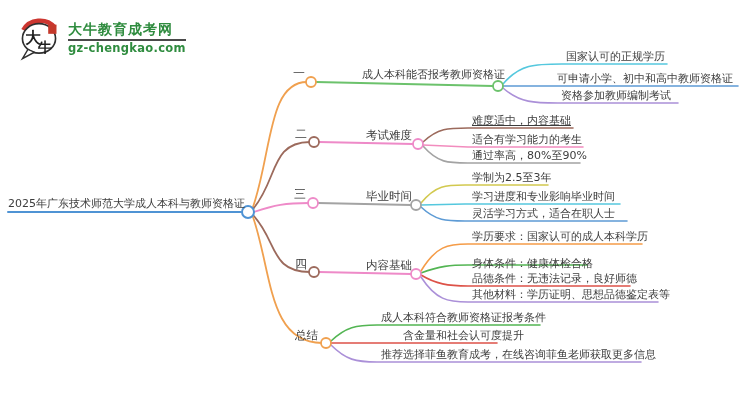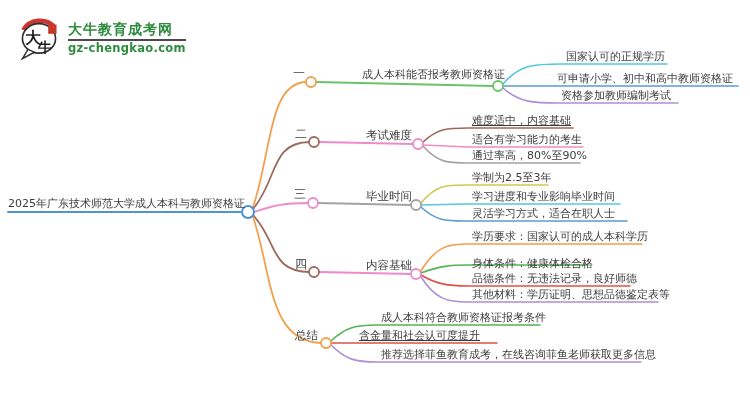--- a/index.html
+++ b/index.html
@@ -110,14 +110,14 @@
 <div class="lbl" style="left:472px;top:171px;">学制为2.5至3年</div>
 <div class="lbl" style="left:472px;top:190px;">学习进度和专业影响毕业时间</div>
 <div class="lbl" style="left:472px;top:207px;">灵活学习方式，适合在职人士</div>
 
 <div class="lbl" style="left:472px;top:230px;">学历要求：国家认可的成人本科学历</div>
 <div class="lbl" style="left:472px;top:257px;">身体条件：健康体检合格</div>
 <div class="lbl" style="left:472px;top:272px;">品德条件：无违法记录，良好师德</div>
 <div class="lbl" style="left:472px;top:288px;">其他材料：学历证明、思想品德鉴定表等</div>
 
 <div class="lbl" style="left:381px;top:311px;">成人本科符合教师资格证报考条件</div>
-<div class="lbl" style="left:359px;top:329px;text-decoration:underline;">含金量和社会认可度提升</div>
+<div class="lbl" style="left:403px;top:329px;">含金量和社会认可度提升</div>
 <div class="lbl" style="left:381px;top:348px;">推荐选择菲鱼教育成考，在线咨询菲鱼老师获取更多信息</div>
 
 </body></html>

